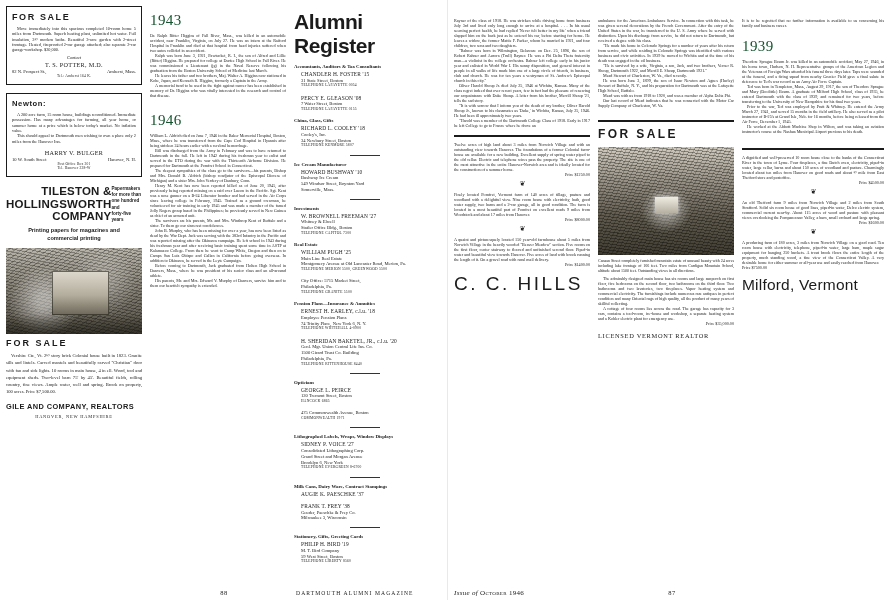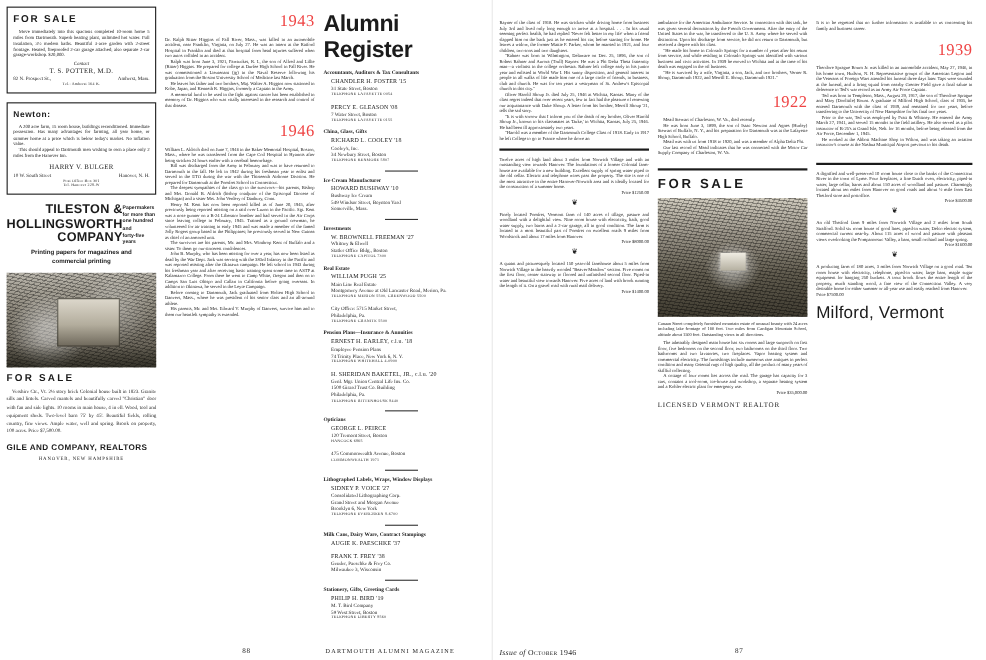--- a/index.html
+++ b/index.html
@@ -22,22 +22,22 @@
   
   .body-text{
     font-size:4.15px;line-height:5.0px;text-align:justify;
     hyphens:auto;-webkit-hyphens:auto;
     text-justify:inter-word;
   }
   .body-text p{margin:0 0 0 0;text-indent:5px;}
   .body-text p.noind{text-indent:0;}
   .yearhead{
     font-family:"Liberation Serif", serif;
-    font-size:15px;text-align:right;margin:6px 0 4px 0;letter-spacing:.4px;
-    font-weight:400;color:#ef4444;
+    font-size:15px;text-align:left;margin:6px 0 4px 0;letter-spacing:.4px;
+    font-weight:400;color:#14532d;
   }
 
   
   .adbox{
     border:1px solid #1b1b1b;
     padding:4px 5px 5px 5px;
     margin-bottom:8px;
     background:#fff;
   }
   .ad-title{
@@ -385,31 +385,31 @@
           <div class="orn">❦</div>
           <div class="body-text">
             <p class="noind">Finely located Pomfret, Vermont farm of 140 acres of tillage, pasture and woodland with a delightful view. Nine room house with electricity, bath, good water supply, two barns and a 2-car garage, all in good condition. The farm is located in a most beautiful part of Pomfret on excellent roads 9 miles from Woodstock and about 17 miles from Hanover.</p>
             <span class="price">Price $8000.00</span>
           </div>
           <div class="orn">❦</div>
           <div class="body-text">
             <p class="noind">A quaint and picturesquely located 150 year-old farmhouse about 5 miles from Norwich Village in the heavily wooded "Beaver Meadow" section. Five rooms on the first floor, center stairway to floored and unfinished second floor. Piped-in water and beautiful view towards Hanover. Five acres of land with brook running the length of it. On a gravel road with rural mail delivery.</p>
             <span class="price">Price $1400.00</span>
           </div>
+          <div class="hills-title">C. C. HILLS</div>
         </div>
       </div>
 
       <div class="col">
         <div class="body-text" style="margin-top:12px;">
           <p class="noind">ambulance for the American Ambulance Service. In connection with this task, he was given several decorations by the French Government. After the entry of the United States in the war, he transferred to the U. S. Army where he served with distinction. Upon his discharge from service, he did not return to Dartmouth, but received a degree with his class.</p>
           <p>"He made his home in Colorado Springs for a number of years after his return from service, and while residing in Colorado Springs was identified with various business and civic activities. In 1939 he moved to Wichita and at the time of his death was engaged in the oil business.</p>
           <p>"He is survived by a wife, Virginia, a son, Jack, and two brothers, Verner R. Shoup, Dartmouth 1922, and Merrill E. Shoup, Dartmouth 1921."</p>
         </div>
 
-        <div class="yearhead" style="margin-top:12px;">1922</div>
         <div class="body-text">
           <p>Mead Stewart of Charleston, W. Va., died recently.</p>
           <p>He was born June 3, 1899, the son of Isaac Newton and Agnes (Hurley) Stewart of Buffalo, N. Y., and his preparation for Dartmouth was at the Lafayette High School, Buffalo.</p>
           <p>Mead was with us from 1918 to 1920, and was a member of Alpha Delta Phi.</p>
           <p>Our last record of Mead indicates that he was connected with the Motor Car Supply Company of Charleston, W. Va.</p>
         </div>
 
         <hr class="hr-thick" style="margin-top:12px;">
 
         <div>

